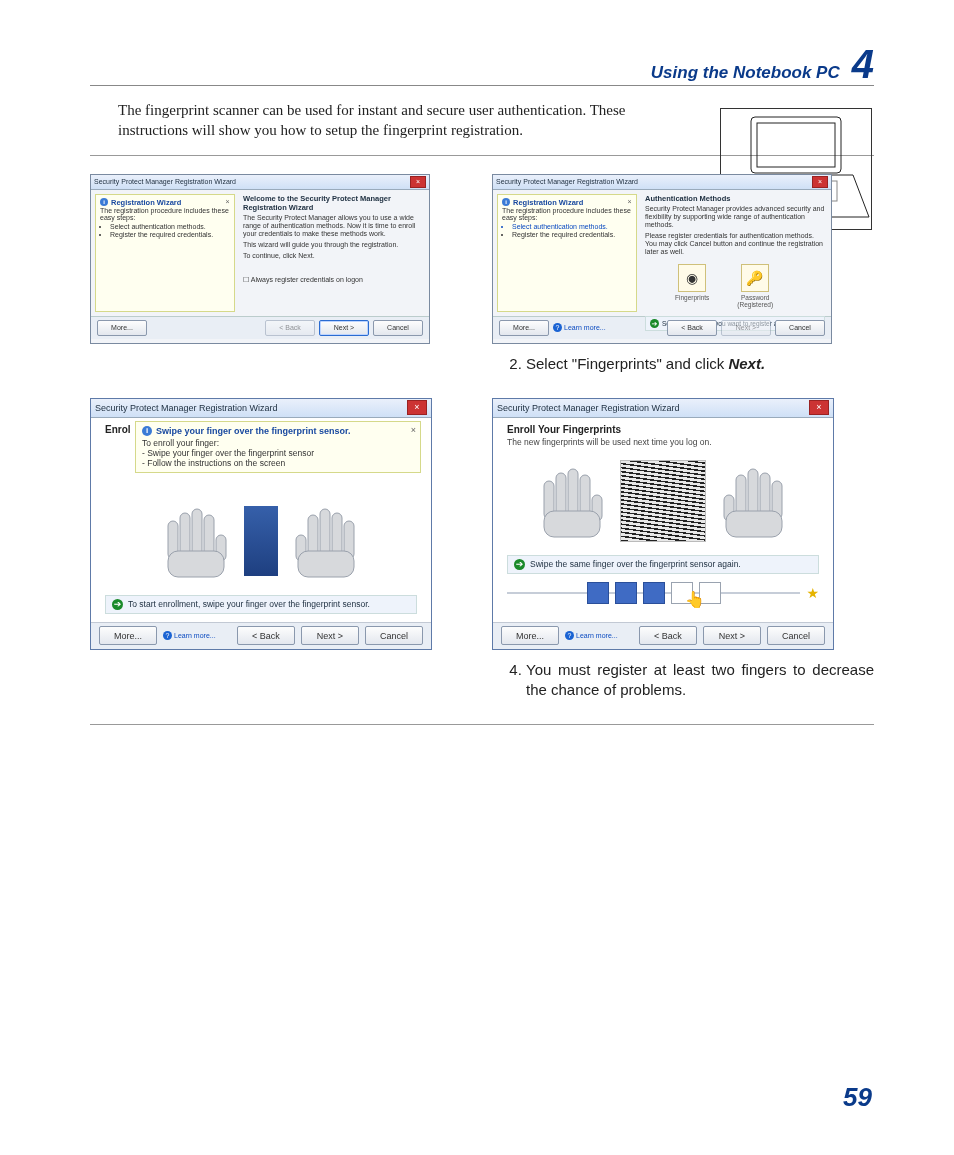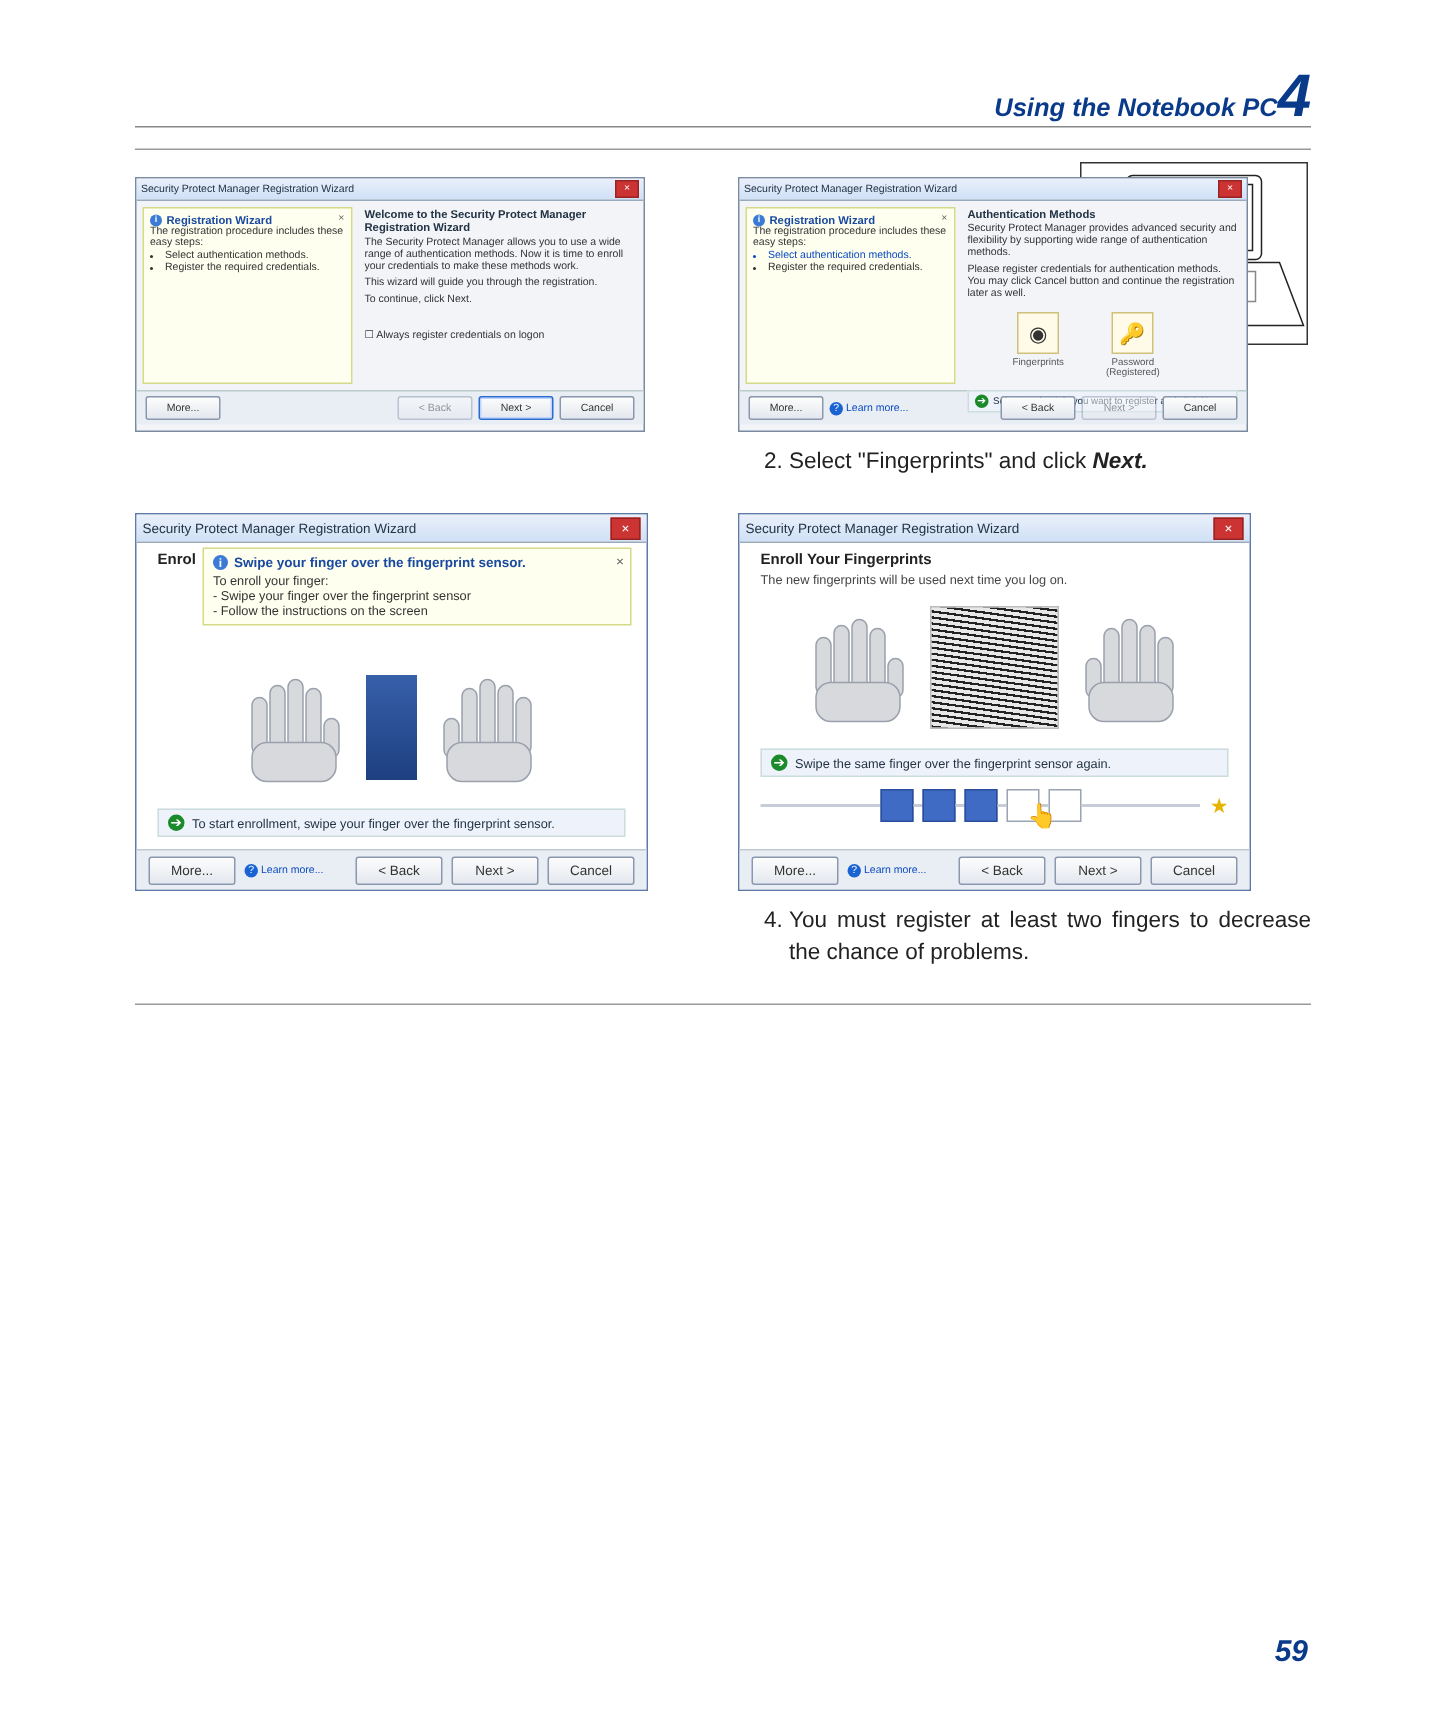--- a/index.html
+++ b/index.html
@@ -12,20 +12,21 @@
     width: 954px;
     height: 1155px;
     box-sizing: border-box;
     padding: 48px 80px 30px 90px;
     position: relative;
   }
   .hdr {
     display: flex;
     justify-content: flex-end;
     align-items: baseline;
+    gap: 12px;
     border-bottom: 1px solid #888;
     padding-bottom: 2px;
     margin-bottom: 14px;
   }
   .hdr .sec {
     color: #0a3a8a;
     font-weight: bold;
     font-size: 17px;
     font-style: italic;
   }
@@ -227,33 +228,34 @@
   }
   .shot-lg .btn {height:17px;min-width:46px;font-size:9px;}
 
   .caption { font-size: 15px; line-height: 1.35; font-family: Arial,Helvetica,sans-serif; }
   .caption ol { margin: 10px 0 0 0; padding-left: 34px; }
   .caption li { margin-bottom: 2px; text-align: justify; }
   .caption .b { font-weight: bold; font-style: italic; }
 
   .pageno {
     position:absolute; right:82px; bottom:42px;
-    color:#0a3a8a;font-weight:bold;font-size:20px;font-style:italic;
+    color:#0a3a8a;font-weight:bold;font-size:26px;font-style:italic;
   }
 </style>
 </head>
 <body>
 
 <div class="page">
 
   <div class="hdr">
     <span class="sec">Using the Notebook PC</span>
     <span class="chap">4</span>
   </div>
 
+  <p class="intro">The fingerprint scanner can be used for instant and secure user authentication. These instructions will show you how to setup the fingerprint registration.</p>
 
   <div class="laptop-box">
     <svg viewBox="0 0 150 120">
       <rect x="30" y="8" width="90" height="56" rx="4" fill="none" stroke="#222"></rect>
       <rect x="36" y="14" width="78" height="44" fill="none" stroke="#222"></rect>
       <path d="M18 66 L132 66 L148 108 L2 108 Z" fill="none" stroke="#222"></path>
       <rect x="34" y="72" width="82" height="20" fill="none" stroke="#888"></rect>
       <rect x="60" y="96" width="30" height="8" fill="none" stroke="#888"></rect>
       <ellipse cx="75" cy="100" rx="9" ry="5" fill="none" stroke="#d00" stroke-width="2"></ellipse>
       <rect x="70" y="97" width="10" height="5" fill="#d00" opacity=".25"></rect>

